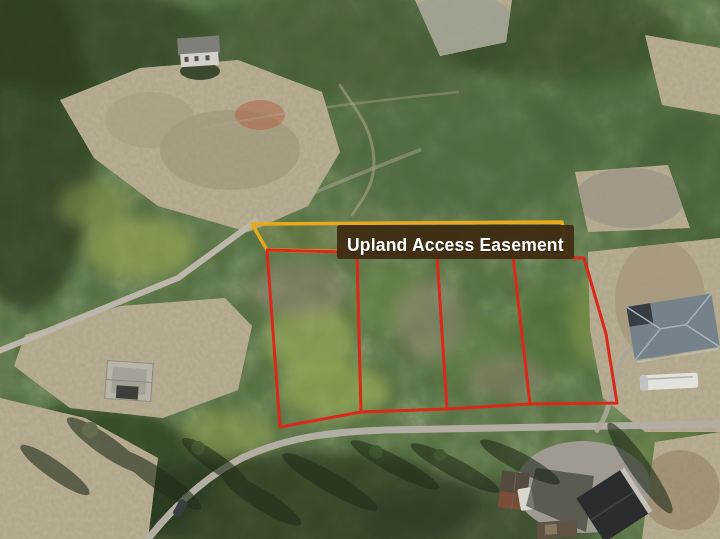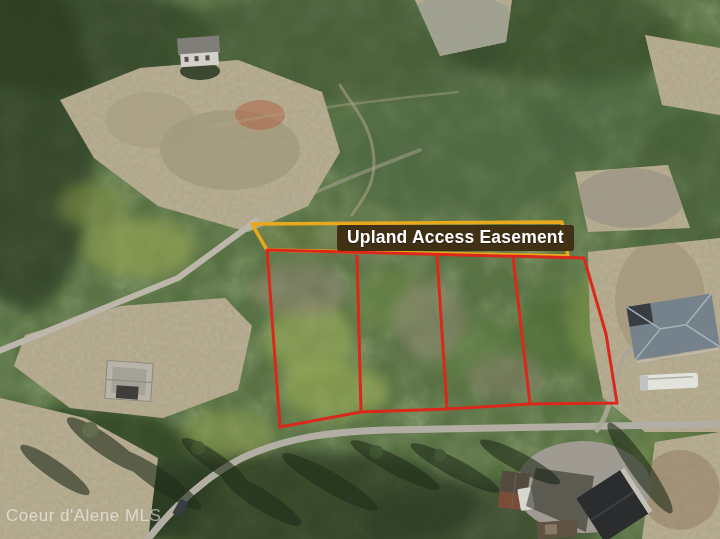--- a/index.html
+++ b/index.html
@@ -3,21 +3,21 @@
 <meta charset="utf-8">
 <style>
   html,body{margin:0;padding:0;background:#222;}
   #stage{
     position:relative;width:720px;height:539px;overflow:hidden;
     font-family:"Liberation Sans", sans-serif;
   }
   #stage svg{position:absolute;left:0;top:0;}
   .easement-label{
     position:absolute;left:337px;top:225px;height:21px;
-    padding:2px 10px 3px 10px;border-radius:3px;
+    padding:10px 10px 3px 10px;border-radius:3px;
     background:rgba(61,44,19,0.95);color:#ffffff;
     font-size:17.5px;font-weight:700;letter-spacing:0.2px;line-height:21px;
     white-space:nowrap;
     text-shadow:0 1px 1px rgba(0,0,0,0.35);
   }
   .mls-watermark{
     position:absolute;left:6px;top:506px;
     color:rgba(255,255,255,0.55);font-size:17px;font-weight:400;
     letter-spacing:0.5px;white-space:nowrap;
   }
@@ -201,14 +201,13 @@
   <g fill="none" stroke="#da281b" stroke-width="3" stroke-linejoin="round">
     <polygon points="267,250 584,258 606,334 617,403 530,404 447,409 361,412 280,427" stroke="#da281b"></polygon>
     <line x1="357" y1="255" x2="361" y2="412" stroke="#da281b"></line>
     <line x1="437" y1="256" x2="447" y2="409" stroke="#da281b"></line>
     <line x1="513" y1="257" x2="530" y2="404" stroke="#da281b"></line>
   </g>
 </svg>
 
 <div class="easement-label">Upland Access Easement</div>
 
-<div class="mls-watermark">Coeur d'Alene MLS</div>
 </div>
 
 </body></html>

